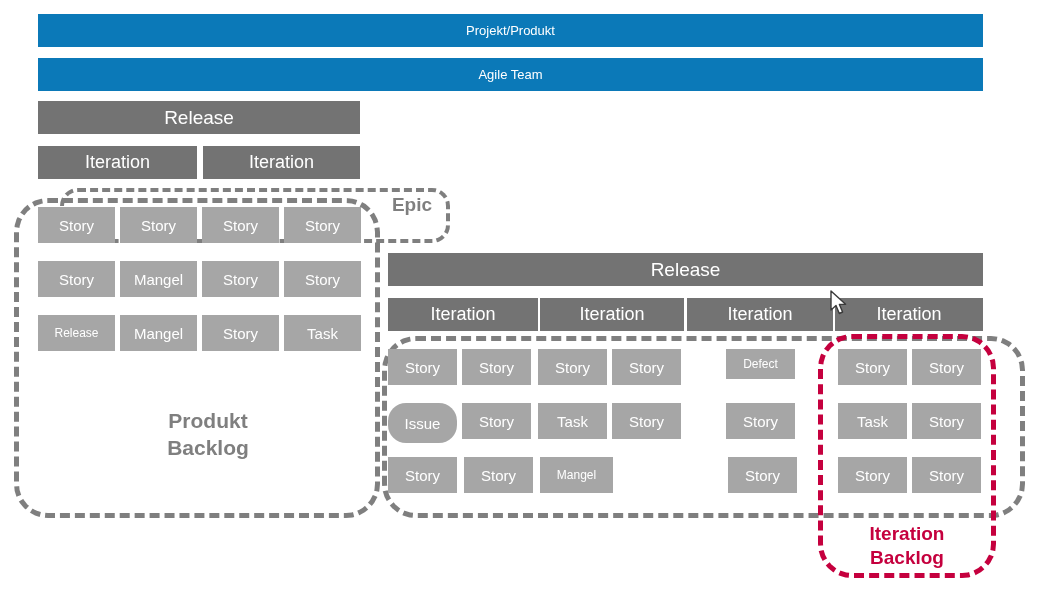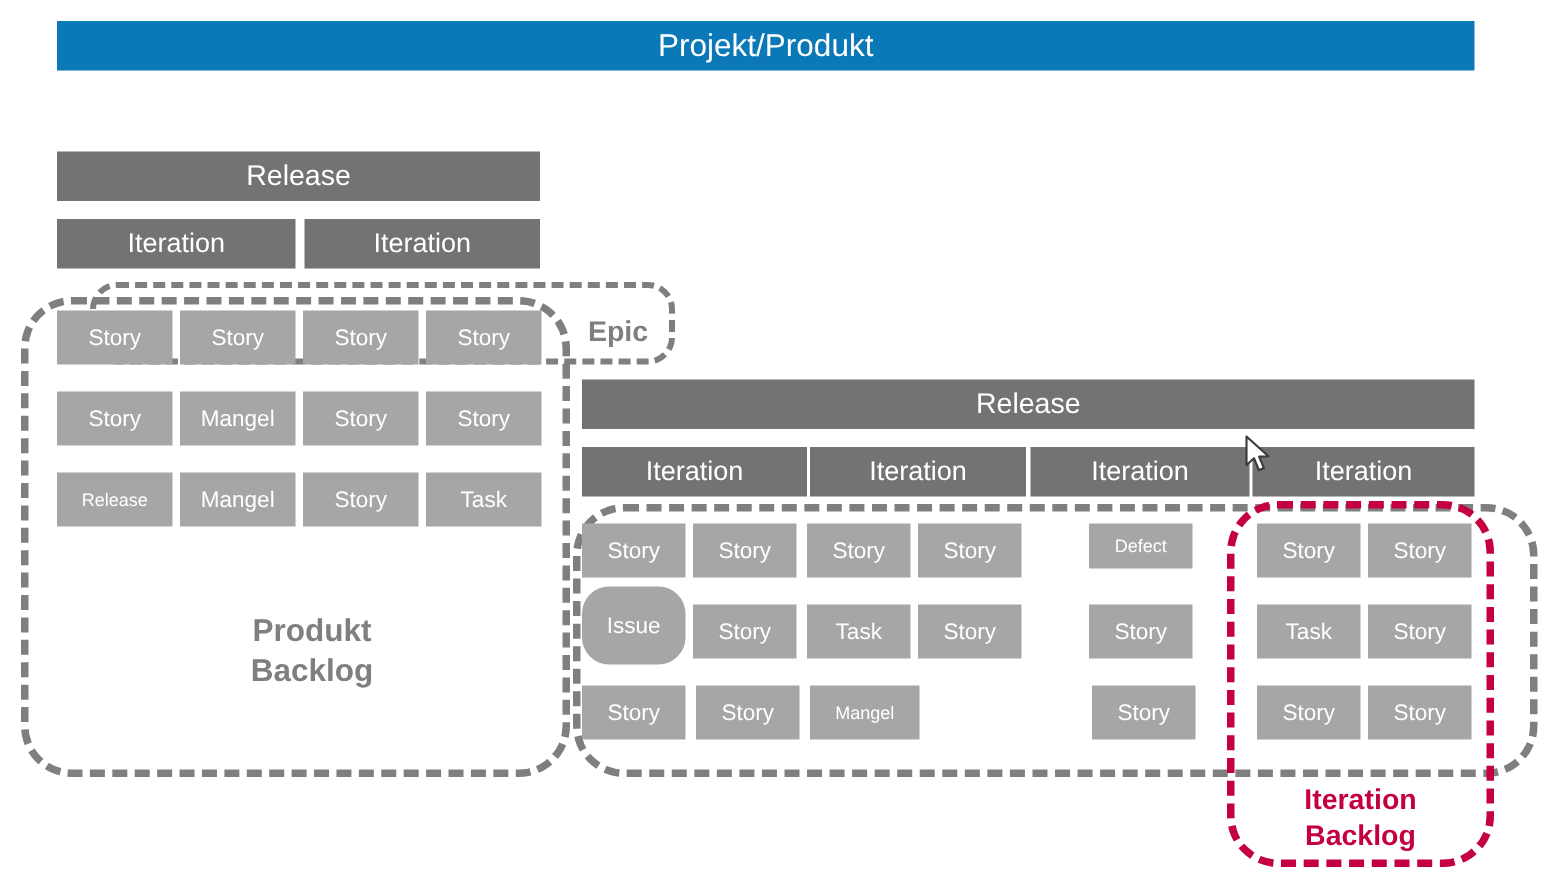--- a/index.html
+++ b/index.html
@@ -12,21 +12,21 @@
   #stage{position:relative;width:1037px;height:596px;}
 
   
   .bar{
     position:absolute;
     display:flex;align-items:center;justify-content:center;
     color:#ffffff;
     box-sizing:border-box;
     white-space:nowrap;
   }
-  .bar-blue{background:#0b79b8;font-size:21px;}
+  .bar-blue{background:#0b79b8;font-size:13px;}
   .bar-red{background:#737373;font-size:19px;}
   .bar-red.small{font-size:18px;}
 
   .card{
     position:absolute;
     background:#a6a6a6;
     color:#ffffff;
     display:flex;align-items:center;justify-content:center;
     box-sizing:border-box;
     white-space:nowrap;
@@ -70,36 +70,39 @@
 </style>
 </head>
 <body>
 
 <div id="stage">
 
   <div class="bar bar-blue" style="left:38px;top:14px;width:945px;height:33px;">
     <span>Projekt/Produkt</span>
   </div>
 
+  <div class="bar bar-blue" style="left:38px;top:58px;width:945px;height:33px;">
+    <span>Agile Team</span>
+  </div>
 
   <div class="dashbox dash-gray" style="left:14px;top:198px;width:366px;height:320px;"></div>
 
   <div class="bar bar-red" style="left:38px;top:101px;width:322px;height:33px;">
     <span>Release</span>
   </div>
 
   <div class="bar bar-red small" style="left:38px;top:146px;width:159px;height:33px;">
     <span>Iteration</span>
   </div>
   <div class="bar bar-red small" style="left:203px;top:146px;width:157px;height:33px;">
     <span>Iteration</span>
   </div>
 
   <div class="dashbox dash-gray-epic" style="left:60px;top:188px;width:390px;height:55px;"></div>
-  <div class="caption caption-epic" style="left:380px;top:210px;width:64px;">Epic</div>
+  <div class="caption caption-epic" style="left:380px;top:193px;width:64px;">Epic</div>
 
   <div class="card" style="left:38px;top:207px;width:77px;height:36px;">Story</div>
   <div class="card" style="left:120px;top:207px;width:77px;height:36px;">Story</div>
   <div class="card" style="left:202px;top:207px;width:77px;height:36px;">Story</div>
   <div class="card" style="left:284px;top:207px;width:77px;height:36px;">Story</div>
 
   <div class="card" style="left:38px;top:261px;width:77px;height:36px;">Story</div>
   <div class="card" style="left:120px;top:261px;width:77px;height:36px;">Mangel</div>
   <div class="card" style="left:202px;top:261px;width:77px;height:36px;">Story</div>
   <div class="card" style="left:284px;top:261px;width:77px;height:36px;">Story</div>
@@ -132,21 +135,21 @@
   </div>
 
   <div class="card" style="left:388px;top:349px;width:69px;height:36px;">Story</div>
   <div class="card" style="left:462px;top:349px;width:69px;height:36px;">Story</div>
   <div class="card" style="left:538px;top:349px;width:69px;height:36px;">Story</div>
   <div class="card" style="left:612px;top:349px;width:69px;height:36px;">Story</div>
   <div class="card sm" style="left:726px;top:349px;width:69px;height:30px;">Defect</div>
   <div class="card" style="left:838px;top:349px;width:69px;height:36px;">Story</div>
   <div class="card" style="left:912px;top:349px;width:69px;height:36px;">Story</div>
 
-  <div class="card" style="left:388px;top:391px;width:69px;height:52px;border-radius:18px;">Issue</div>
+  <div class="card" style="left:388px;top:403px;width:69px;height:40px;border-radius:18px;">Issue</div>
   <div class="card" style="left:462px;top:403px;width:69px;height:36px;">Story</div>
   <div class="card" style="left:538px;top:403px;width:69px;height:36px;">Task</div>
   <div class="card" style="left:612px;top:403px;width:69px;height:36px;">Story</div>
   <div class="card" style="left:726px;top:403px;width:69px;height:36px;">Story</div>
   <div class="card" style="left:838px;top:403px;width:69px;height:36px;">Task</div>
   <div class="card" style="left:912px;top:403px;width:69px;height:36px;">Story</div>
 
   <div class="card" style="left:388px;top:457px;width:69px;height:36px;">Story</div>
   <div class="card" style="left:464px;top:457px;width:69px;height:36px;">Story</div>
   <div class="card sm" style="left:540px;top:457px;width:73px;height:36px;">Mangel</div>

